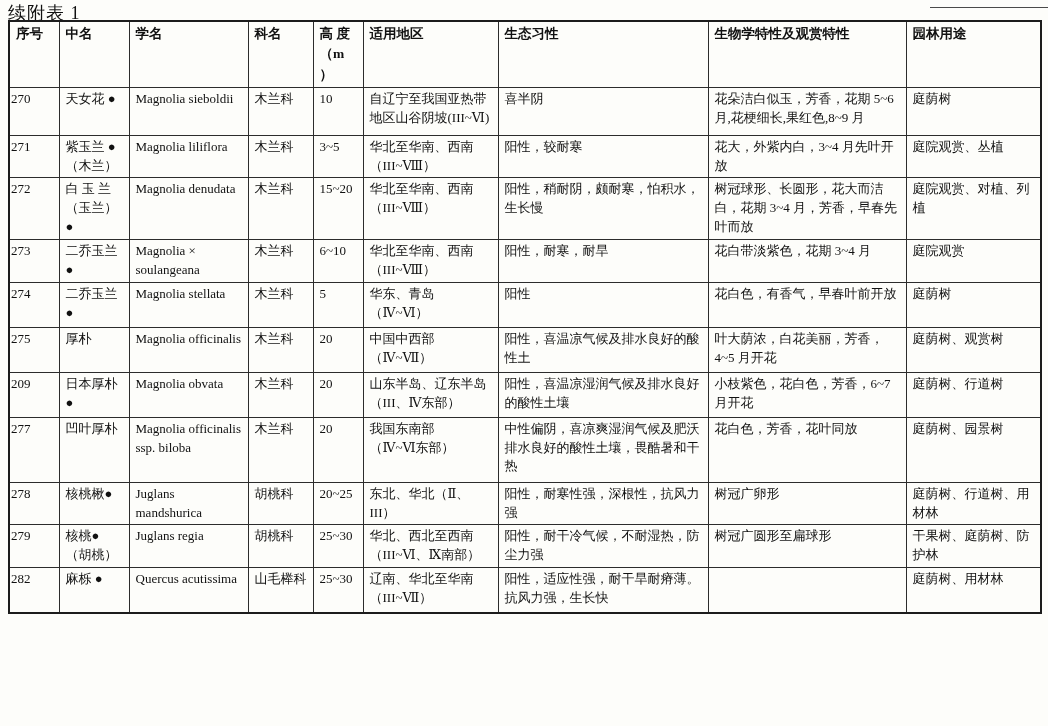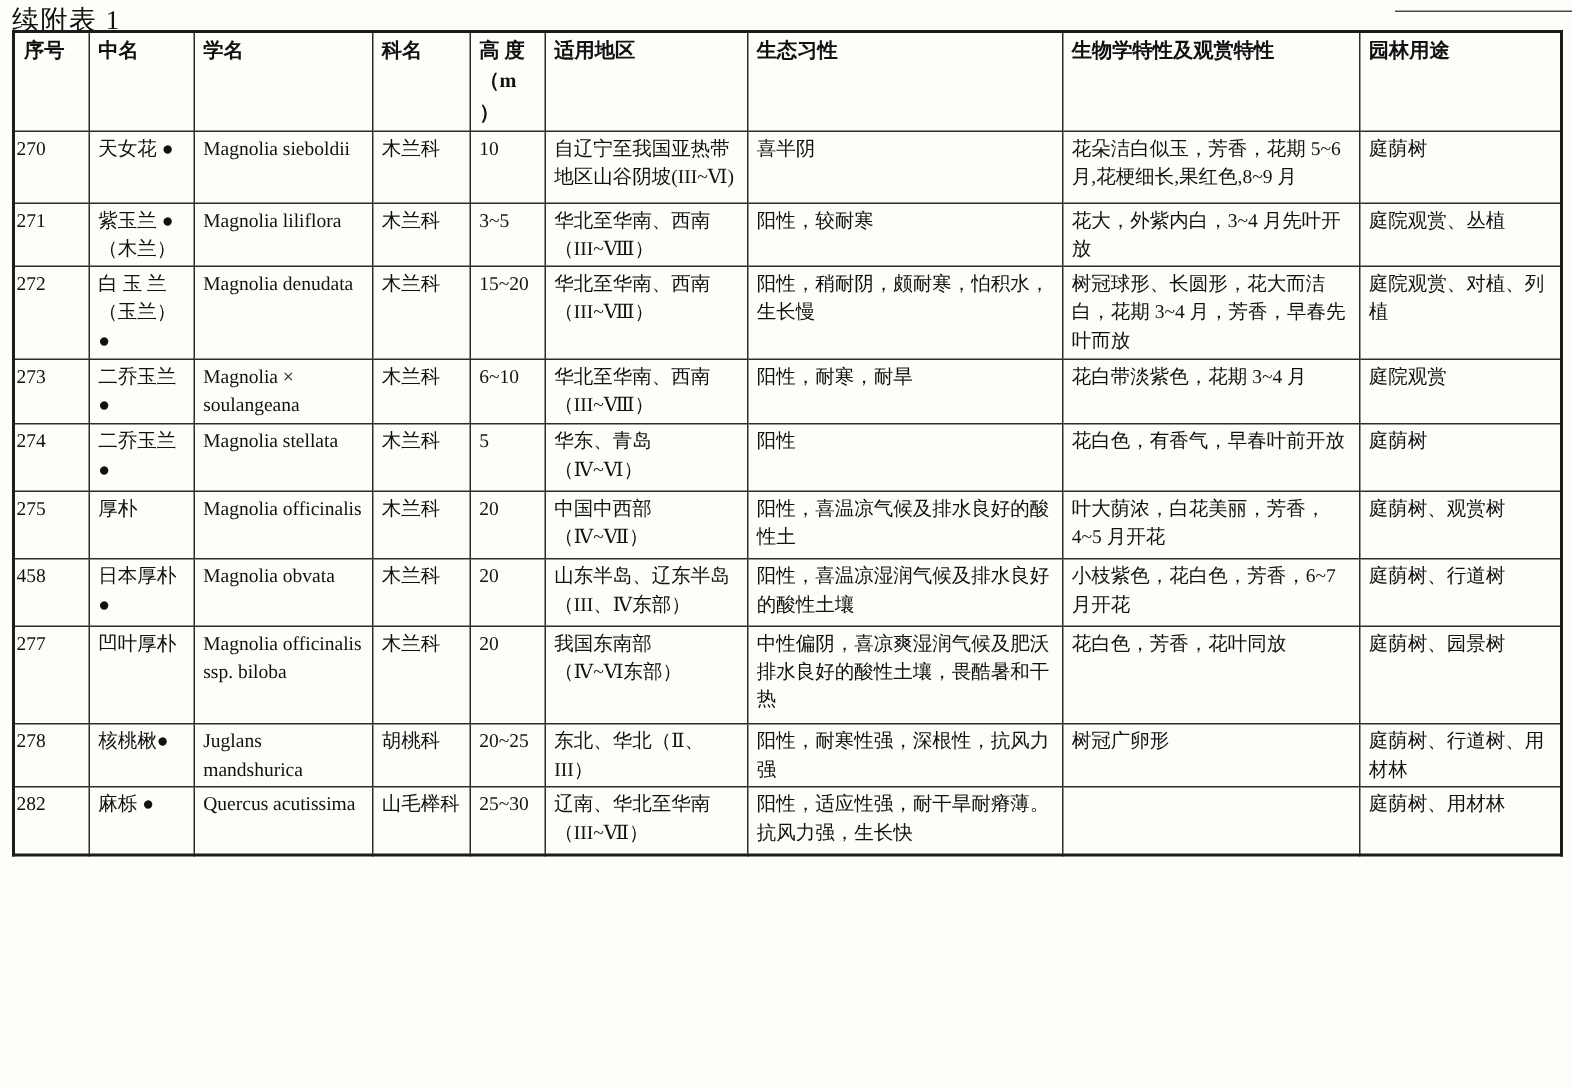--- a/index.html
+++ b/index.html
@@ -142,21 +142,21 @@
       <td>厚朴</td>
       <td class="sci">Magnolia officinalis</td>
       <td>木兰科</td>
       <td>20</td>
       <td>中国中西部（Ⅳ~Ⅶ）</td>
       <td>阳性，喜温凉气候及排水良好的酸性土</td>
       <td>叶大荫浓，白花美丽，芳香，4~5 月开花</td>
       <td>庭荫树、观赏树</td>
     </tr>
     <tr style="height:45px">
-      <td class="num">458</td>
+      <td class="num">209</td>
       <td>日本厚朴
 ●</td>
       <td class="sci">Magnolia obvata</td>
       <td>木兰科</td>
       <td>20</td>
       <td>山东半岛、辽东半岛（III、Ⅳ东部）</td>
       <td>阳性，喜温凉湿润气候及排水良好的酸性土壤</td>
       <td>小枝紫色，花白色，芳香，6~7 月开花</td>
       <td>庭荫树、行道树</td>
     </tr>
@@ -176,20 +176,32 @@
       <td class="num">278</td>
       <td>核桃楸●</td>
       <td class="sci">Juglans mandshurica</td>
       <td>胡桃科</td>
       <td>20~25</td>
       <td>东北、华北（Ⅱ、III）</td>
       <td>阳性，耐寒性强，深根性，抗风力强</td>
       <td>树冠广卵形</td>
       <td>庭荫树、行道树、用材林</td>
     </tr>
+    <tr style="height:43px">
+      <td class="num">279</td>
+      <td>核桃●
+（胡桃）</td>
+      <td class="sci">Juglans regia</td>
+      <td>胡桃科</td>
+      <td>25~30</td>
+      <td>华北、西北至西南（III~Ⅵ、Ⅸ南部）</td>
+      <td>阳性，耐干冷气候，不耐湿热，防尘力强</td>
+      <td>树冠广圆形至扁球形</td>
+      <td>干果树、庭荫树、防护林</td>
+    </tr>
     <tr style="height:45px">
       <td class="num">282</td>
       <td>麻栎 ●</td>
       <td class="sci">Quercus acutissima</td>
       <td>山毛榉科</td>
       <td>25~30</td>
       <td>辽南、华北至华南（III~Ⅶ）</td>
       <td>阳性，适应性强，耐干旱耐瘠薄。抗风力强，生长快</td>
       <td></td>
       <td>庭荫树、用材林</td>

